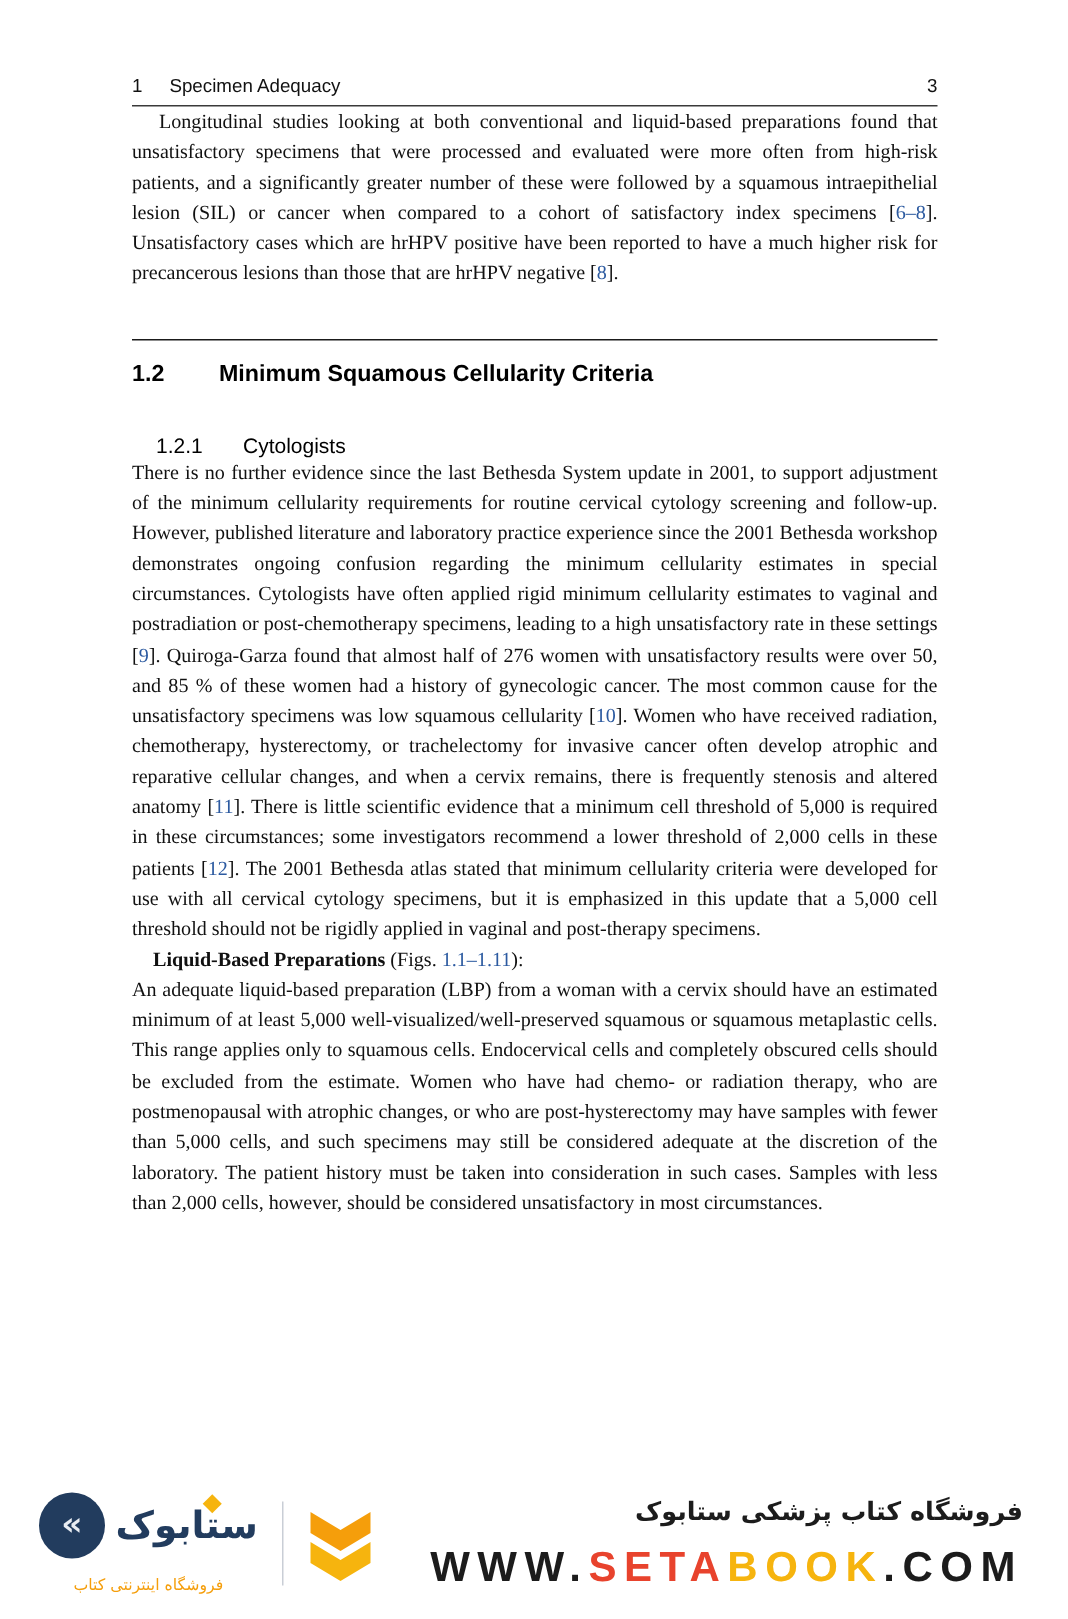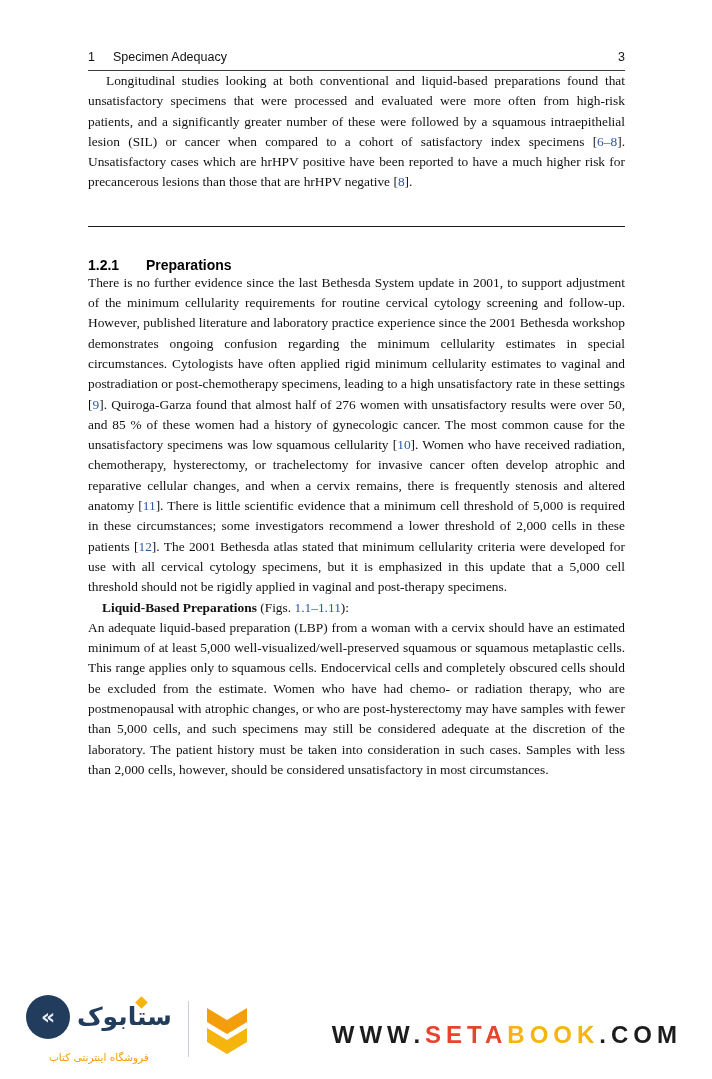--- a/index.html
+++ b/index.html
@@ -37,21 +37,21 @@
   .section-rule{border:none;border-top:1.4px solid #1a1a1a;margin:33px 0 0 0;}
 
   h2.section{
     font-family:"Liberation Sans",sans-serif;font-size:15.5px;
     font-weight:bold;margin:14px 0 0 0;display:flex;color:#000;
   }
   h2.section .num{width:58px;flex:none;}
 
   h3.subsection{
     font-family:"Liberation Sans",sans-serif;font-size:14px;
-    font-weight:bold;margin:30px 0 0 0;display:flex;color:#000;
+    font-weight:normal;margin:30px 0 0 16px;display:flex;color:#000;
   }
   h3.subsection .num{width:58px;flex:none;}
 
   .main-para{margin-top:28px;}
   .figs{margin-top:19px;}
   .lbp{margin-top:15px;}
 
   .seg-bold{font-weight:bold;margin-left:14px;}
   .seg-link{color:var(--link);margin-top:26px;}
 
@@ -86,21 +86,21 @@
   }
   .footer-divider{width:1px;height:56px;background:#c9ced6;margin:0 16px;}
   .book-icon{display:flex;align-items:center;}
   .footer-right{margin-left:auto;text-align:right;}
   .store-name{
     font-family:"DejaVu Sans",sans-serif;font-size:17px;
     font-weight:bold;color:#1c1c1c;direction:rtl;
   }
   .website{
     margin-top:11px;font-family:"Liberation Sans",sans-serif;
-    font-weight:bold;font-size:24px;letter-spacing:5px;color:#1c1c1c;
+    font-weight:bold;font-size:28px;letter-spacing:5px;color:#1c1c1c;
     white-space:nowrap;
   }
   .website .seta{color:var(--accent_red);}
   .website .book{color:var(--accent_yellow);}
 </style>
 </head>
 <body>
 
 <div class="page">
   <div class="content">
@@ -109,24 +109,28 @@
       <span class="chapter-num">1</span>
       <span class="chapter-title">Specimen Adequacy</span>
       <span class="page-num">3</span>
     </div>
     <hr class="head-rule">
 
     <p class="body intro"><span>Longitudinal studies looking at both conventional and liquid-based preparations found that unsatisfactory specimens that were processed and evaluated were more often from high-risk patients, and a significantly greater number of these were followed by a squamous intraepithelial lesion (SIL) or cancer when compared to a cohort of satisfactory index specimens [</span><span class="seg-link">6–8</span><span>]. Unsatisfactory cases which are hrHPV positive have been reported to have a much higher risk for precancerous lesions than those that are hrHPV negative [</span><span class="seg-link">8</span><span>].</span></p>
 
     <hr class="section-rule">
 
+    <h2 class="section">
+      <span class="num">1.2</span>
+      <span class="ttl">Minimum Squamous Cellularity Criteria</span>
+    </h2>
 
     <h3 class="subsection">
       <span class="num">1.2.1</span>
-      <span class="ttl">Preparations</span>
+      <span class="ttl">Cytologists</span>
     </h3>
 
     <p class="body main-para"><span>There is no further evidence since the last Bethesda System update in 2001, to support adjustment of the minimum cellularity requirements for routine cervical cytology screening and follow-up. However, published literature and laboratory practice experience since the 2001 Bethesda workshop demonstrates ongoing confusion regarding the minimum cellularity estimates in special circumstances. Cytologists have often applied rigid minimum cellularity estimates to vaginal and postradiation or post-chemotherapy specimens, leading to a high unsatisfactory rate in these settings [</span><span class="seg-link">9</span><span>]. Quiroga-Garza found that almost half of 276 women with unsatisfactory results were over 50, and 85 % of these women had a history of gynecologic cancer. The most common cause for the unsatisfactory specimens was low squamous cellularity [</span><span class="seg-link">10</span><span>]. Women who have received radiation, chemotherapy, hysterectomy, or trachelectomy for invasive cancer often develop atrophic and reparative cellular changes, and when a cervix remains, there is frequently stenosis and altered anatomy [</span><span class="seg-link">11</span><span>]. There is little scientific evidence that a minimum cell threshold of 5,000 is required in these circumstances; some investigators recommend a lower threshold of 2,000 cells in these patients [</span><span class="seg-link">12</span><span>]. The 2001 Bethesda atlas stated that minimum cellularity criteria were developed for use with all cervical cytology specimens, but it is emphasized in this update that a 5,000 cell threshold should not be rigidly applied in vaginal and post-therapy specimens.</span></p>
 
     <p class="body figs"><span class="seg-bold">Liquid-Based Preparations</span><span> (Figs. </span><span class="seg-link">1.1–1.11</span><span>):</span></p>
 
     <p class="body lbp">An adequate liquid-based preparation (LBP) from a woman with a cervix should have an estimated minimum of at least 5,000 well-visualized/well-preserved squamous or squamous metaplastic cells. This range applies only to squamous cells. Endocervical cells and completely obscured cells should be excluded from the estimate. Women who have had chemo- or radiation therapy, who are postmenopausal with atrophic changes, or who are post-hysterectomy may have samples with fewer than 5,000 cells, and such specimens may still be considered adequate at the discretion of the laboratory. The patient history must be taken into consideration in such cases. Samples with less than 2,000 cells, however, should be considered unsatisfactory in most circumstances.</p>
 
   </div>
 
@@ -145,16 +149,17 @@
     <div class="footer-divider"></div>
 
     <div class="book-icon">
       <svg width="44" height="54" viewBox="0 0 44 54" aria-hidden="true">
         <path d="M2 6 L22 18 L42 6 L42 20 L22 32 L2 20 Z" fill="#f59e0b"></path>
         <path d="M2 26 L22 38 L42 26 L42 40 L22 52 L2 40 Z" fill="#f6b40e"></path>
       </svg>
     </div>
 
     <div class="footer-right">
+      <div class="store-name">فروشگاه کتاب پزشکی ستابوک</div>
       <div class="website"><span>WWW.</span><span class="seta">SETA</span><span class="book">BOOK</span><span>.COM</span></div>
     </div>
   </div>
 </div>
 
 </body></html>

